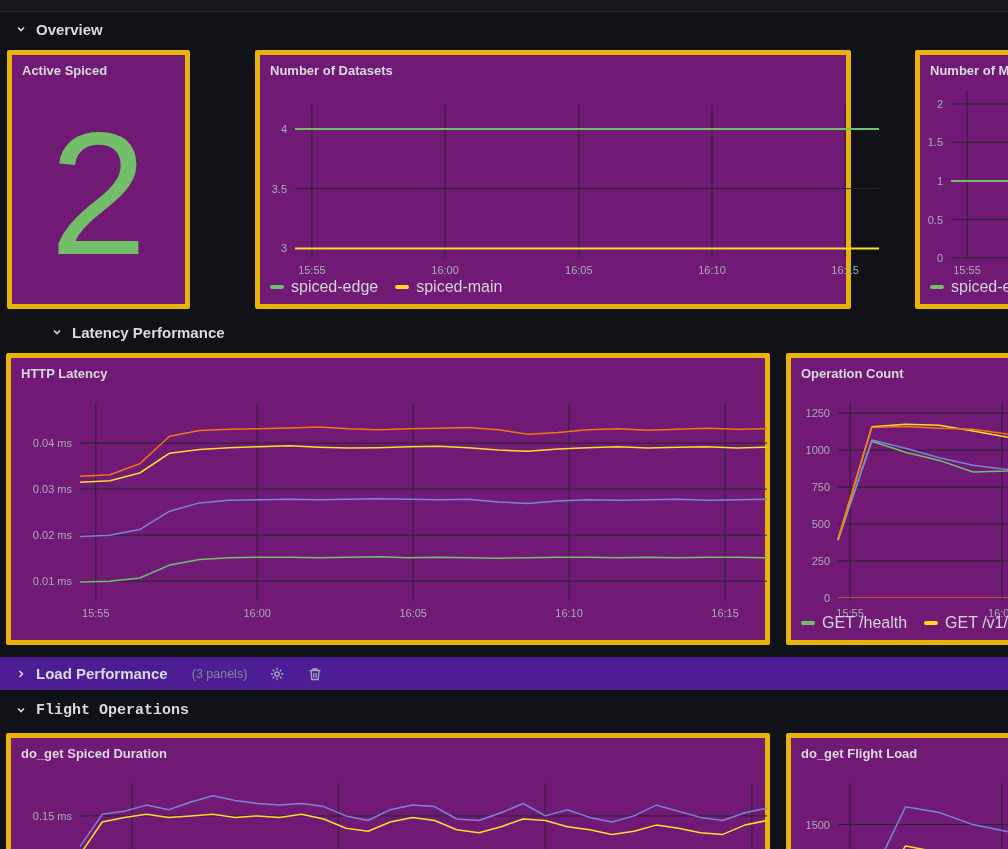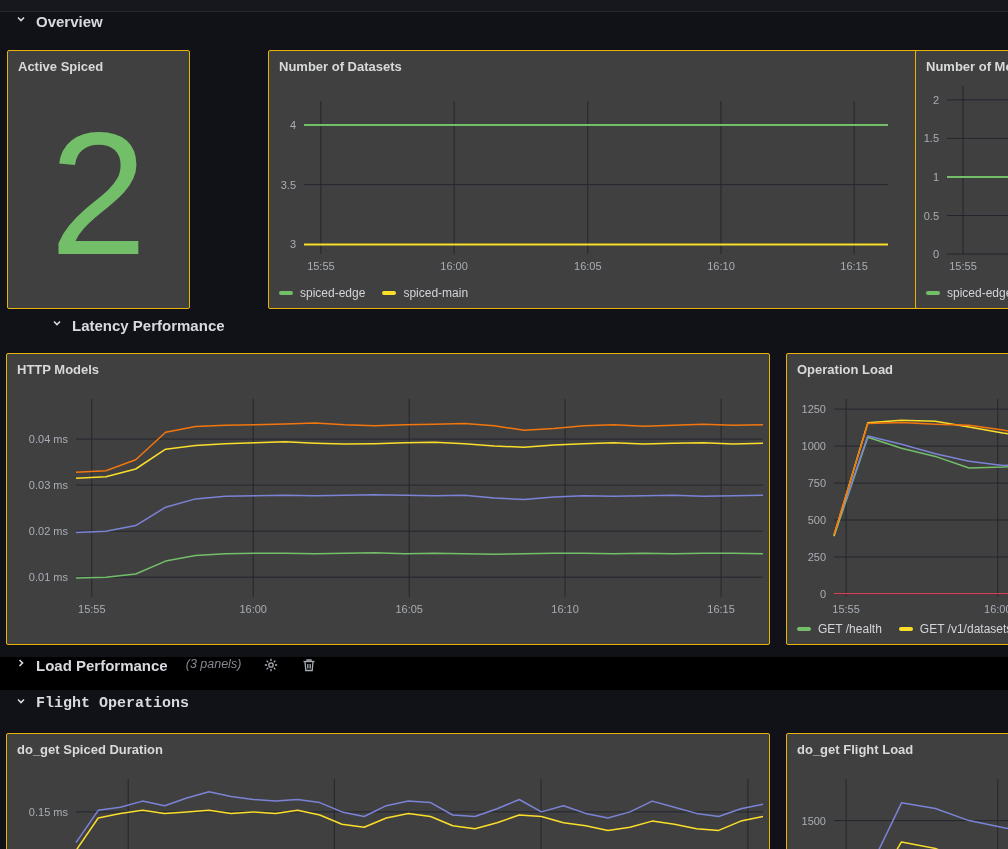--- a/index.html
+++ b/index.html
@@ -9,49 +9,49 @@
     background:#111217;
     font-family:"Liberation Sans", sans-serif;
     color:#d8d9da;
   }
   .topstrip {
     position:absolute; left:0; top:0; width:1008px; height:12px;
     background:#17181e; border-bottom:1px solid #26282f;
   }
   .section-header {
     position:absolute; left:0; width:1008px;
-    display:flex; align-items:flex-start; padding-left:15px;
+    display:flex; align-items:center; padding-left:15px;
     cursor:pointer;
   }
   .section-title { font-size:15px; font-weight:700; color:#d9dadf; margin-left:9px; }
-  .panel-count { font-size:12.5px; font-style:italic; color:#87888f; margin-left:18px; }
+  .panel-count { font-size:12.5px; color:#87888f; margin-left:24px; }
   .row-icon { margin-left:22px; cursor:pointer; }
-  .load-row { background:#000000; }
+  .load-row { background:#4c1d95; }
   .chev { flex:0 0 auto; }
   .panel {
-    position:absolute; background:#404040;
-    border:1px solid #eab308; border-radius:2px;
+    position:absolute; background:#701a75;
+    border:5px solid #eab308; border-radius:2px;
   }
   .panel-title {
     position:absolute; left:10px; top:8px;
     font-size:13px; font-weight:600; color:#d8d9da; white-space:nowrap;
     cursor:pointer;
   }
   .bigvalue-wrap {
     position:absolute; left:0; top:28px; right:0; bottom:0;
     display:flex; align-items:center; justify-content:center;
   }
   .bigvalue { font-size:175px; font-weight:500; line-height:1; }
   svg.chart { position:absolute; left:0; top:0; display:block; }
   svg.chart text { font:11px "Liberation Sans", sans-serif; fill:#a9adb5; }
   svg.chart line.grid { stroke:#23252d; stroke-width:1; }
   .legend {
     position:absolute; left:10px; bottom:8px;
     display:flex; gap:17px; align-items:center;
-    font-size:12px; color:#d3d4da; white-space:nowrap; overflow:hidden;
+    font-size:16px; color:#d3d4da; white-space:nowrap; overflow:hidden;
   }
   .legend .li { display:inline-flex; align-items:center; cursor:pointer; }
   .legend .li i {
     display:inline-block; width:14px; height:4px; border-radius:2px; margin-right:7px;
   }
 </style>
 </head>
 <body>
 
 <div class="topstrip"></div>
@@ -63,21 +63,21 @@
   <span class="section-title">Overview</span>
 </div>
 
 <div class="panel" style="left:7px;top:50px;width:183px;height:259px;">
   <div class="panel-title">Active Spiced</div>
   <div class="bigvalue-wrap">
     <span class="bigvalue" style="color:#73bf69;">2</span>
   </div>
 </div>
 
-<div class="panel" style="left:268px;top:50px;width:740px;height:259px;">
+<div class="panel" style="left:255px;top:50px;width:596px;height:259px;">
   <div class="panel-title">Number of Datasets</div>
   <svg class="chart" width="636" height="259">
       <line class="grid" x1="35" x2="619" y1="193.4" y2="193.4"></line>
       <text x="27" y="197.4" text-anchor="end">3</text>
       <line class="grid" x1="35" x2="619" y1="133.7" y2="133.7"></line>
       <text x="27" y="137.7" text-anchor="end">3.5</text>
       <line class="grid" x1="35" x2="619" y1="73.9" y2="73.9"></line>
       <text x="27" y="77.9" text-anchor="end">4</text>
       <line class="grid" x1="51.9" x2="51.9" y1="50" y2="203"></line>
       <text x="51.9" y="219" text-anchor="middle">15:55</text>
@@ -129,21 +129,21 @@
 </div>
 
 <div class="section-header" style="top:317px;height:30px;margin-left:36px;">
   <svg class="chev" width="12" height="12" viewBox="0 0 12 12">
     <polyline points="3,4.5 6,7.5 9,4.5" fill="none" stroke="#d9dadf" stroke-width="1.6"></polyline>
   </svg>
   <span class="section-title">Latency Performance</span>
 </div>
 
 <div class="panel" style="left:6px;top:353px;width:764px;height:292px;">
-  <div class="panel-title">HTTP Models</div>
+  <div class="panel-title">HTTP Latency</div>
   <svg class="chart" width="764" height="292">
       <line class="grid" x1="69" x2="756" y1="223.2" y2="223.2"></line>
       <text x="61" y="227.2" text-anchor="end">0.01 ms</text>
       <line class="grid" x1="69" x2="756" y1="177.2" y2="177.2"></line>
       <text x="61" y="181.2" text-anchor="end">0.02 ms</text>
       <line class="grid" x1="69" x2="756" y1="131.1" y2="131.1"></line>
       <text x="61" y="135.1" text-anchor="end">0.03 ms</text>
       <line class="grid" x1="69" x2="756" y1="85.1" y2="85.1"></line>
       <text x="61" y="89.1" text-anchor="end">0.04 ms</text>
       <line class="grid" x1="84.8" x2="84.8" y1="45" y2="243"></line>
@@ -157,21 +157,21 @@
       <line class="grid" x1="714.1" x2="714.1" y1="45" y2="243"></line>
       <text x="714.1" y="259" text-anchor="middle">16:15</text>
       <polyline points="69.0,224.1 98.9,223.2 128.7,220.0 158.6,207.1 188.5,201.6 218.3,199.7 248.2,199.3 278.1,199.3 308.0,199.7 337.8,199.3 367.7,198.8 397.6,199.7 427.4,199.3 457.3,199.7 487.2,200.2 517.0,199.7 546.9,199.3 576.8,199.3 606.7,199.7 636.5,199.3 666.4,199.7 696.3,199.3 726.1,199.3 756.0,199.7" fill="none" stroke="#73bf69" stroke-width="1.5" stroke-linejoin="round"></polyline>
       <polyline points="69.0,178.5 98.9,177.2 128.7,171.6 158.6,153.2 188.5,144.9 218.3,142.2 248.2,141.7 278.1,141.2 308.0,141.7 337.8,141.2 367.7,140.8 397.6,141.2 427.4,141.7 457.3,141.2 487.2,144.0 517.0,145.4 546.9,143.1 576.8,141.7 606.7,142.2 636.5,141.7 666.4,141.2 696.3,142.2 726.1,141.7 756.0,141.2" fill="none" stroke="#7b83d6" stroke-width="1.5" stroke-linejoin="round"></polyline>
       <polyline points="69.0,124.2 98.9,122.8 128.7,115.0 158.6,95.2 188.5,91.5 218.3,89.7 248.2,88.7 278.1,87.8 308.0,89.2 337.8,90.1 367.7,89.7 397.6,88.7 427.4,88.3 457.3,89.7 487.2,92.0 517.0,93.3 546.9,91.0 576.8,89.7 606.7,88.7 636.5,90.1 666.4,89.2 696.3,88.7 726.1,90.1 756.0,89.2" fill="none" stroke="#fade2a" stroke-width="1.5" stroke-linejoin="round"></polyline>
       <polyline points="69.0,118.2 98.9,116.8 128.7,105.8 158.6,78.2 188.5,72.6 218.3,71.2 248.2,70.8 278.1,69.9 308.0,68.9 337.8,70.8 367.7,71.7 397.6,70.8 427.4,70.3 457.3,69.4 487.2,71.7 517.0,76.3 546.9,74.5 576.8,71.7 606.7,70.8 636.5,72.2 666.4,71.2 696.3,70.3 726.1,71.2 756.0,70.8" fill="none" stroke="#f2760d" stroke-width="1.5" stroke-linejoin="round"></polyline>
     </svg>
 </div>
 
 <div class="panel" style="left:786px;top:353px;width:764px;height:292px;">
-  <div class="panel-title">Operation Load</div>
+  <div class="panel-title">Operation Count</div>
   <svg class="chart" width="764" height="292">
       <line class="grid" x1="47" x2="756" y1="240.0" y2="240.0"></line>
       <text x="39" y="244" text-anchor="end">0</text>
       <line class="grid" x1="47" x2="756" y1="203.0" y2="203.0"></line>
       <text x="39" y="207" text-anchor="end">250</text>
       <line class="grid" x1="47" x2="756" y1="166.0" y2="166.0"></line>
       <text x="39" y="170" text-anchor="end">500</text>
       <line class="grid" x1="47" x2="756" y1="129.1" y2="129.1"></line>
       <text x="39" y="133.1" text-anchor="end">750</text>
       <line class="grid" x1="47" x2="756" y1="92.1" y2="92.1"></line>

